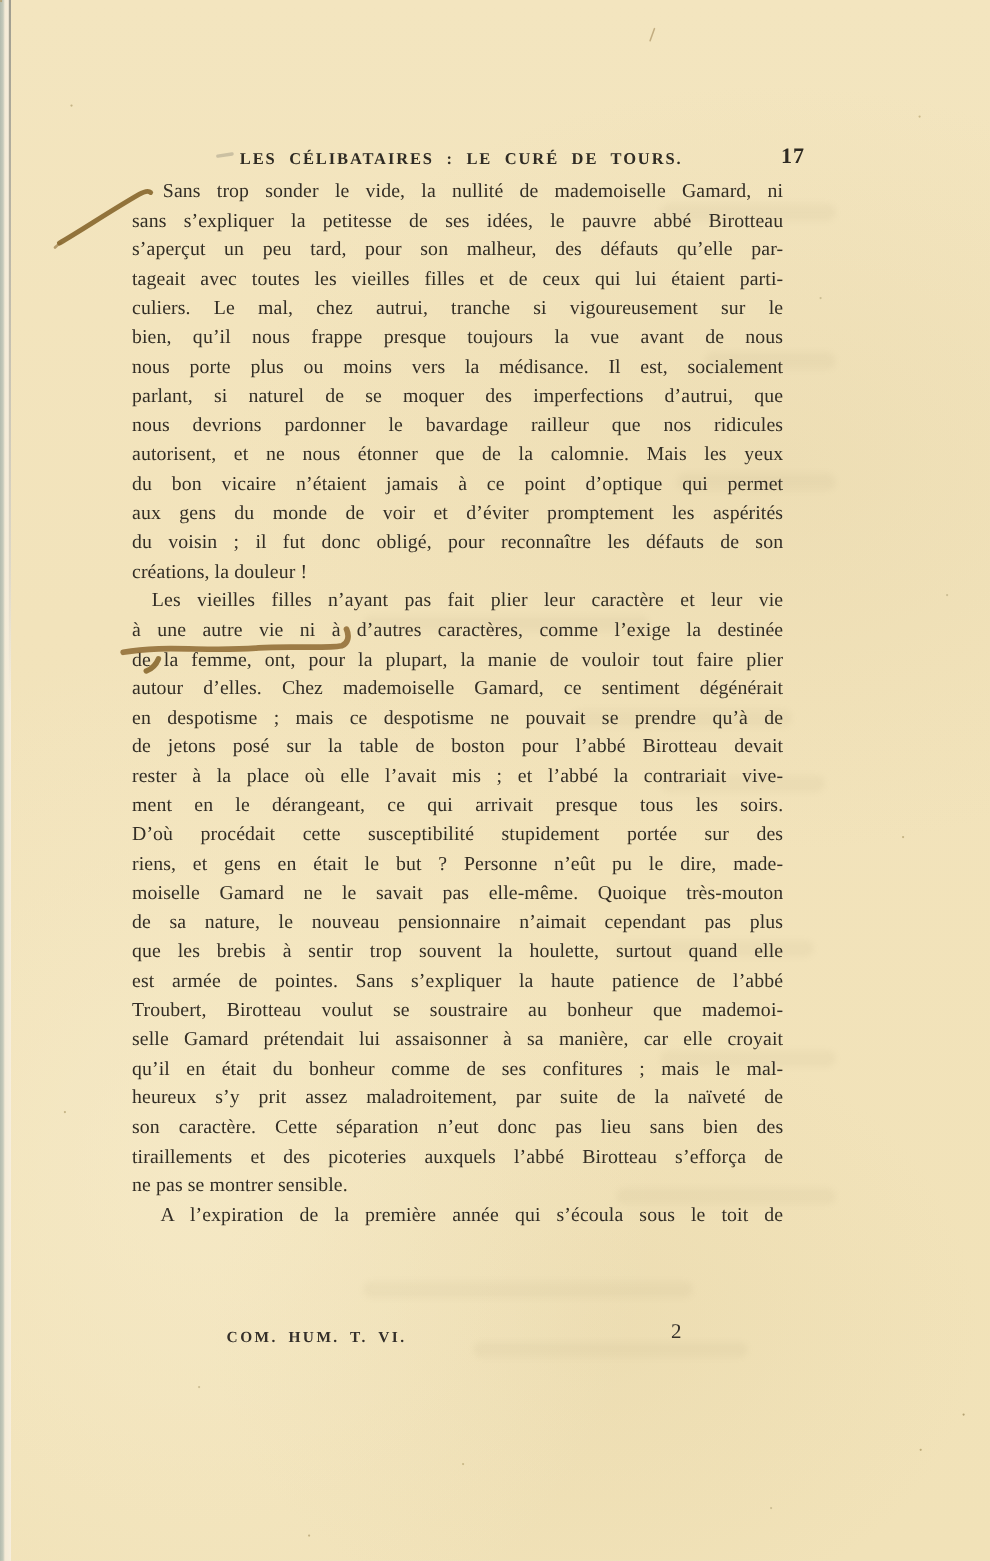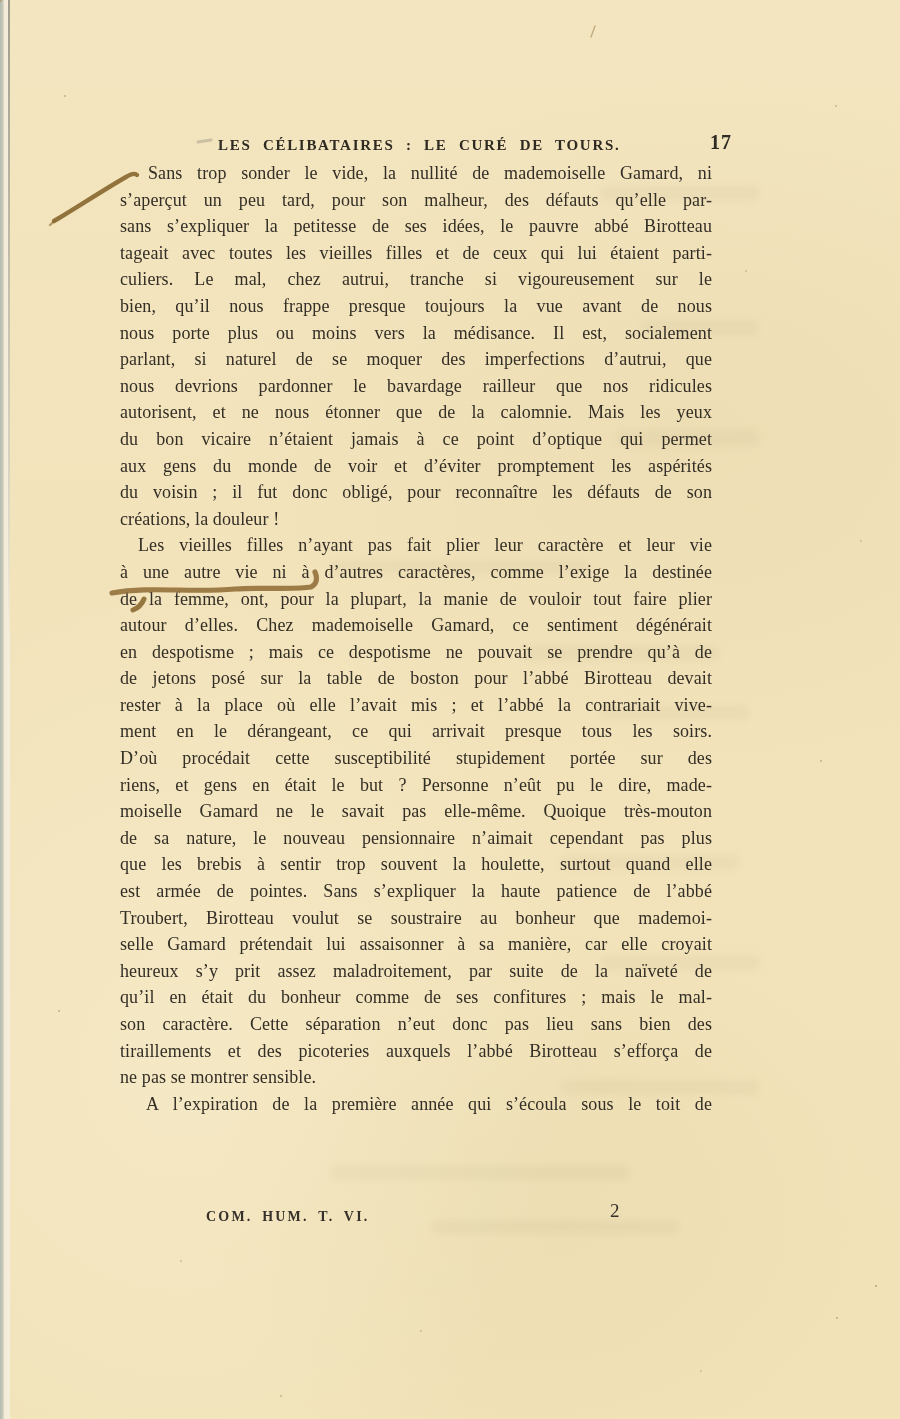--- a/index.html
+++ b/index.html
@@ -66,22 +66,22 @@
     <div class="smudge" style="left:330px;top:1165px;width:300px;height:15px;"></div>
     <div class="smudge" style="left:430px;top:1220px;width:250px;height:14px;"></div>
   </div>
   <div class="speck"></div>
 
   <div class="running-title">LES CÉLIBATAIRES : LE CURÉ DE TOURS.</div>
   <div class="folio">17</div>
 
   <div class="text-block">
       <div class="tline" style="padding-left: 28px;">Sans trop sonder le vide, la nullité de mademoiselle Gamard, ni</div>
+      <div class="tline">sans s’expliquer la petitesse de ses idées, le pauvre abbé Birotteau</div>
       <div class="tline">s’aperçut un peu tard, pour son malheur, des défauts qu’elle par-</div>
-      <div class="tline">sans s’expliquer la petitesse de ses idées, le pauvre abbé Birotteau</div>
       <div class="tline">tageait avec toutes les vieilles filles et de ceux qui lui étaient parti-</div>
       <div class="tline">culiers. Le mal, chez autrui, tranche si vigoureusement sur le</div>
       <div class="tline">bien, qu’il nous frappe presque toujours la vue avant de nous</div>
       <div class="tline">nous porte plus ou moins vers la médisance. Il est, socialement</div>
       <div class="tline">parlant, si naturel de se moquer des imperfections d’autrui, que</div>
       <div class="tline">nous devrions pardonner le bavardage railleur que nos ridicules</div>
       <div class="tline">autorisent, et ne nous étonner que de la calomnie. Mais les yeux</div>
       <div class="tline">du bon vicaire n’étaient jamais à ce point d’optique qui permet</div>
       <div class="tline">aux gens du monde de voir et d’éviter promptement les aspérités</div>
       <div class="tline">du voisin ; il fut donc obligé, pour reconnaître les défauts de son</div>
@@ -95,22 +95,22 @@
       <div class="tline">rester à la place où elle l’avait mis ; et l’abbé la contrariait vive-</div>
       <div class="tline">ment en le dérangeant, ce qui arrivait presque tous les soirs.</div>
       <div class="tline">D’où procédait cette susceptibilité stupidement portée sur des</div>
       <div class="tline">riens, et gens en était le but ? Personne n’eût pu le dire, made-</div>
       <div class="tline">moiselle Gamard ne le savait pas elle-même. Quoique très-mouton</div>
       <div class="tline">de sa nature, le nouveau pensionnaire n’aimait cependant pas plus</div>
       <div class="tline">que les brebis à sentir trop souvent la houlette, surtout quand elle</div>
       <div class="tline">est armée de pointes. Sans s’expliquer la haute patience de l’abbé</div>
       <div class="tline">Troubert, Birotteau voulut se soustraire au bonheur que mademoi-</div>
       <div class="tline">selle Gamard prétendait lui assaisonner à sa manière, car elle croyait</div>
+      <div class="tline">qu’il en était du bonheur comme de ses confitures ; mais le mal-</div>
       <div class="tline">heureux s’y prit assez maladroitement, par suite de la naïveté de</div>
-      <div class="tline">qu’il en était du bonheur comme de ses confitures ; mais le mal-</div>
       <div class="tline">son caractère. Cette séparation n’eut donc pas lieu sans bien des</div>
       <div class="tline">tiraillements et des picoteries auxquels l’abbé Birotteau s’efforça de</div>
       <div class="tline last">ne pas se montrer sensible.</div>
       <div class="tline" style="padding-left: 26px;">A l’expiration de la première année qui s’écoula sous le toit de</div>
     </div>
 
   <div class="sig-title">COM. HUM. T. VI.</div>
   <div class="sheet-num">2</div>
 
   <svg class="ink-overlay" viewBox="0 0 900 1419" xmlns="http://www.w3.org/2000/svg">

